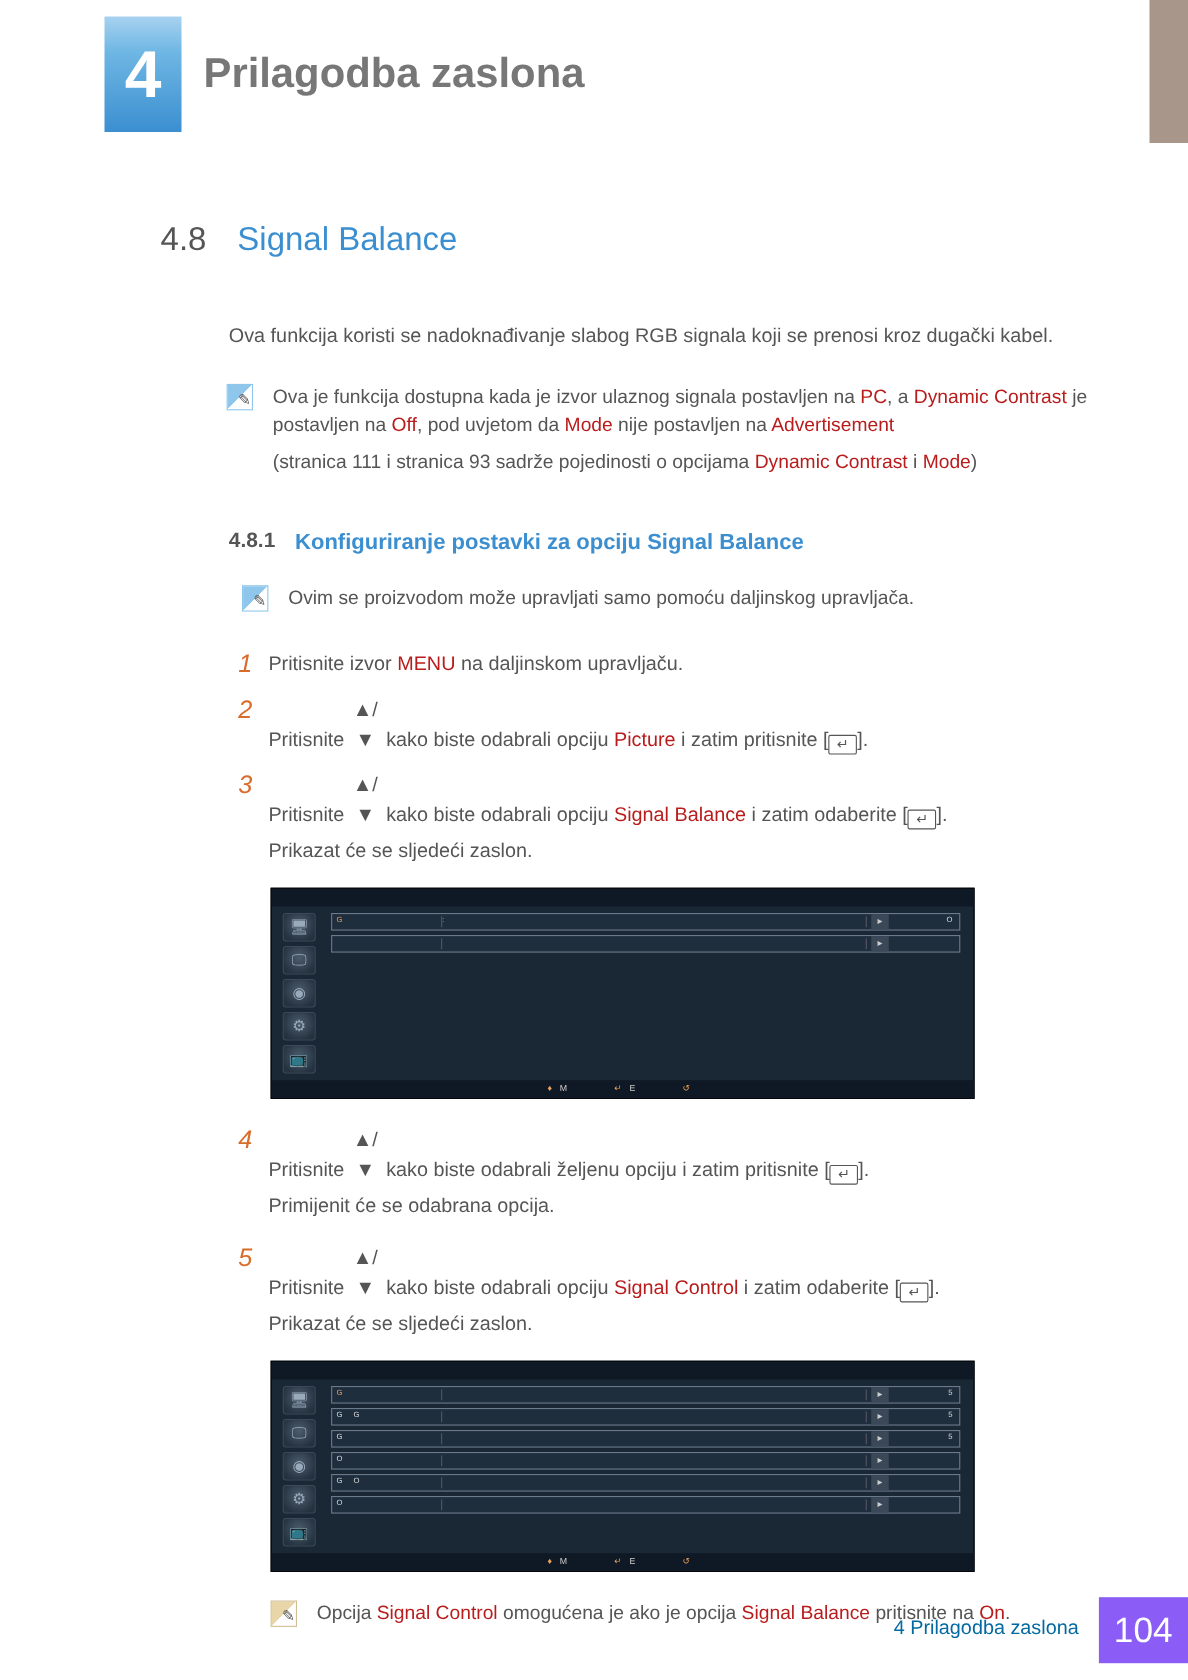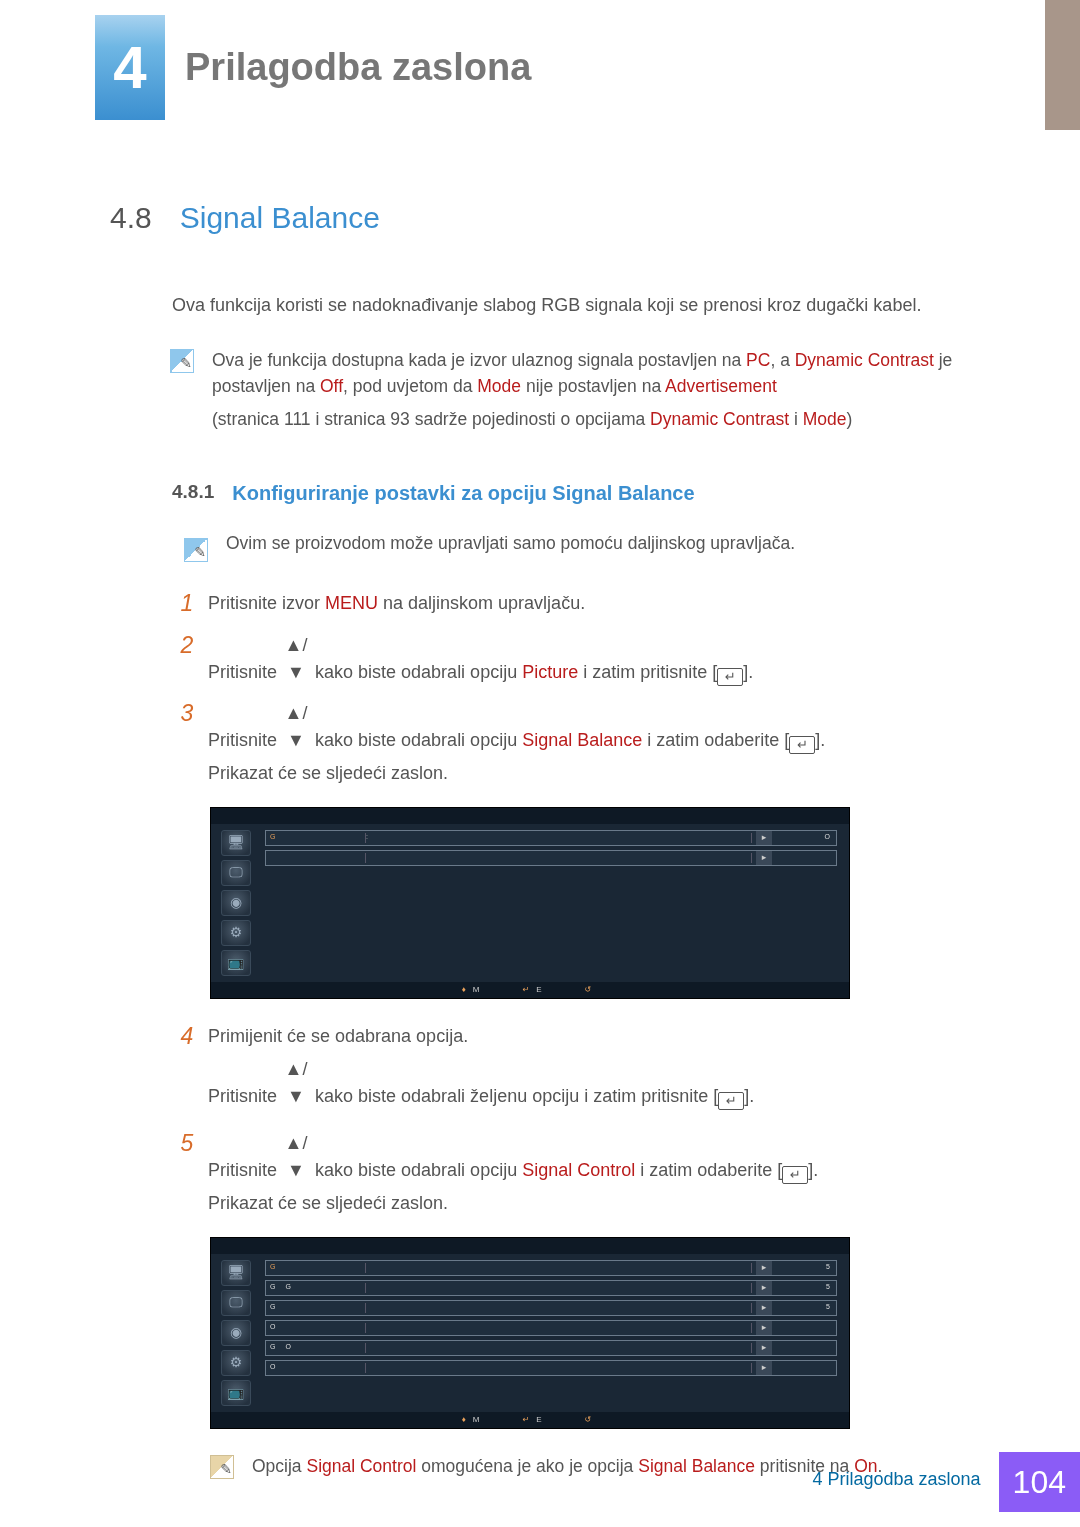--- a/index.html
+++ b/index.html
@@ -39,20 +39,21 @@
     position: relative;
     margin-right: 20px;
   }
   .chapter-title {
     font-size: 38px;
     font-weight: 700;
     color: #777;
   }
   .content {
     padding: 75px 66px 0 110px;
+    margin-left: 36px;
   }
   .section-heading {
     display: flex;
     font-size: 30px;
     font-weight: 500;
     margin-bottom: 52px;
   }
   .section-num { color: #555; margin-right: 28px; }
   .section-title { color: #3b8fd0; }
   .intro-text { margin-left: 62px; margin-bottom: 28px; color: #555; font-size: 18px; }
@@ -74,21 +75,21 @@
     background: linear-gradient(to bottom right, #e8d5a8 50%, #fff 50%);
     border: 1px solid #d0bf94;
     position: relative;
   }
   .note-icon.pencil-tan::after { content: "✎"; position: absolute; color:#555; font-size:14px; right:1px; bottom:-2px; }
   .note-body { font-size: 17.5px; color: #555; }
   .note-body p { margin-bottom: 6px; }
   .subsection-heading { display: flex; margin-left: 62px; margin-top: 40px; margin-bottom: 22px; }
   .subsection-num { color: #555; font-weight: bold; font-size: 19px; margin-right: 18px; }
   .subsection-title { color: #3b8fd0; font-weight: bold; font-size: 20px; }
-  .note-row.small { margin-left: 74px; align-items: flex-end; }
+  .note-row.small { margin-left: 74px; }
   .steps { margin-left: 62px; }
   .step { display: flex; margin-bottom: 14px; }
   .step-num { color: #d86c2a; font-style: italic; font-size: 23px; font-weight: 500; width: 30px; flex-shrink: 0; text-align: center; margin-right: 6px; line-height: 1.2; }
   .step-text { color: #555; font-size: 18px; }
   .step-text p { margin-bottom: 6px; }
   .icon-updown { display: inline-block; width: 28px; text-align: center; }
   .icon-enter {
     display: inline-block;
     width: 26px; height: 18px;
     border: 1.6px solid #555;
@@ -275,24 +276,24 @@
       <span><span class="sym">♦</span><span>M</span></span>
       <span><span class="sym">↵</span><span>E</span></span>
       <span><span class="sym">↺</span><span></span></span>
     </div>
   </div>
 
   <div class="steps">
     <div class="step">
       <div class="step-num">4</div>
       <div class="step-text">
-        <p>Primijenit će se odabrana opcija.</p>
         <p>
           <span>Pritisnite </span><span class="icon-updown">▲/▼</span><span> kako biste odabrali željenu opciju i zatim pritisnite [</span><span class="icon-enter"></span><span>].</span>
         </p>
+        <p>Primijenit će se odabrana opcija.</p>
       </div>
     </div>
 
     <div class="step">
       <div class="step-num">5</div>
       <div class="step-text">
         <p>
           <span>Pritisnite </span><span class="icon-updown">▲/▼</span><span> kako biste odabrali opciju </span><span class="hl">Signal Control</span><span> i zatim odaberite [</span><span class="icon-enter"></span><span>].</span>
         </p>
         <p>Prikazat će se sljedeći zaslon.</p>

